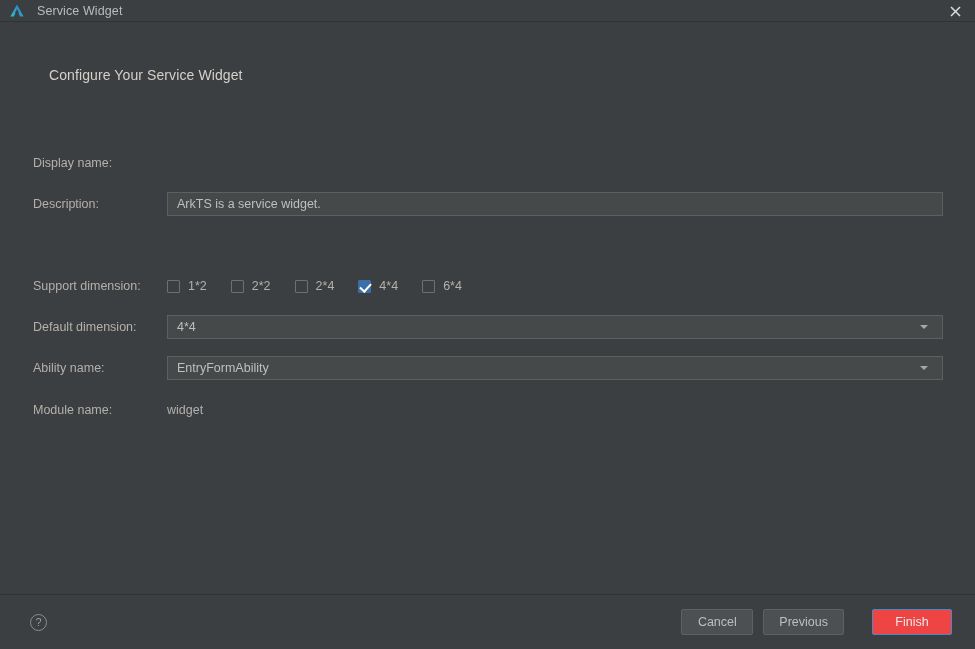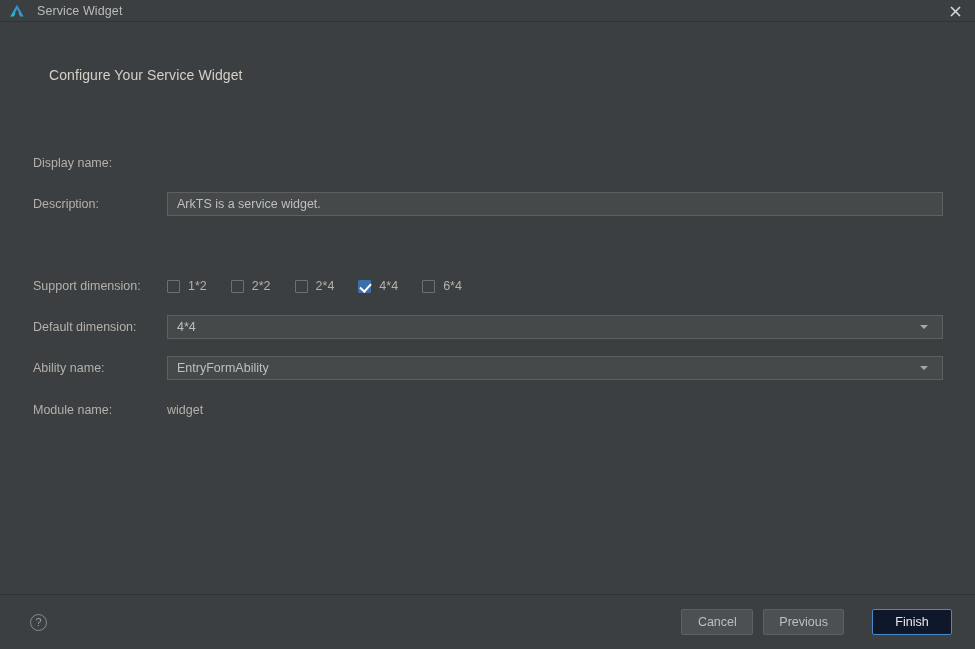--- a/index.html
+++ b/index.html
@@ -232,21 +232,21 @@
     border: 1px solid #5e6163;
     border-radius: 2px;
     color: #bfbfbf;
     font-size: 12.5px;
     display: flex; align-items: center; justify-content: center;
     cursor: pointer;
     margin-left: 10px;
     white-space: nowrap;
   }
   .btn.primary {
-    background: #0f172a;
+    background: #ef4444;
     border: 1px solid #4a88c7;
     color: #eaeaea;
     min-width: 80px;
     margin-left: 28px;
   }
 </style>
 </head>
 <body>
 
 <div id="dialog">

